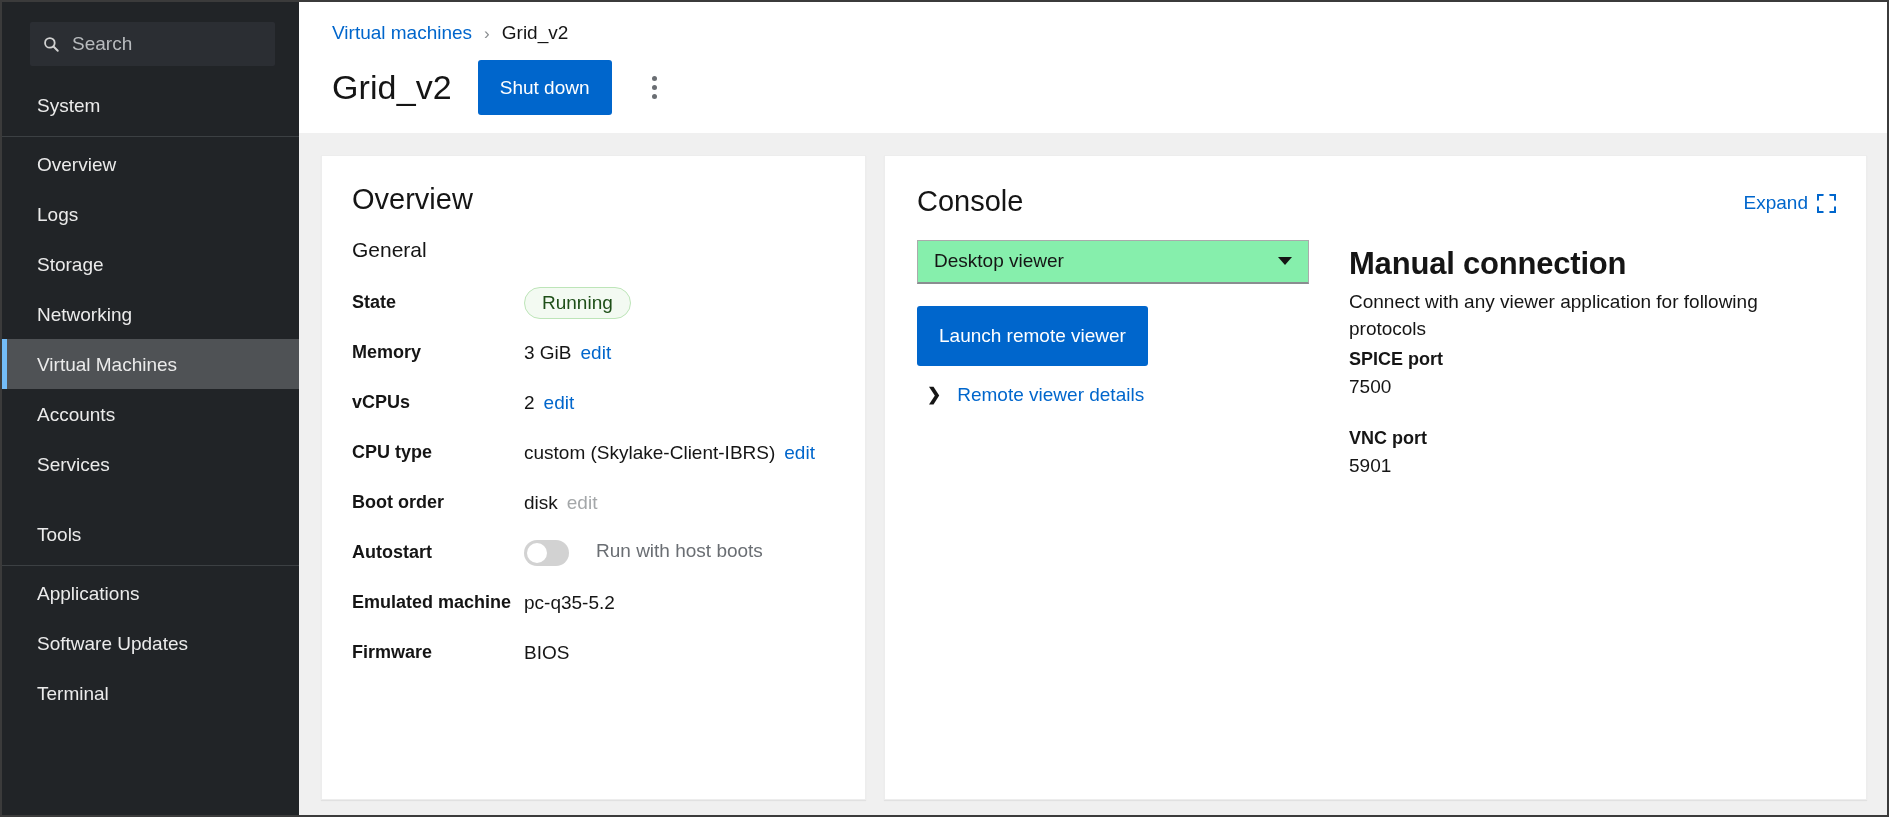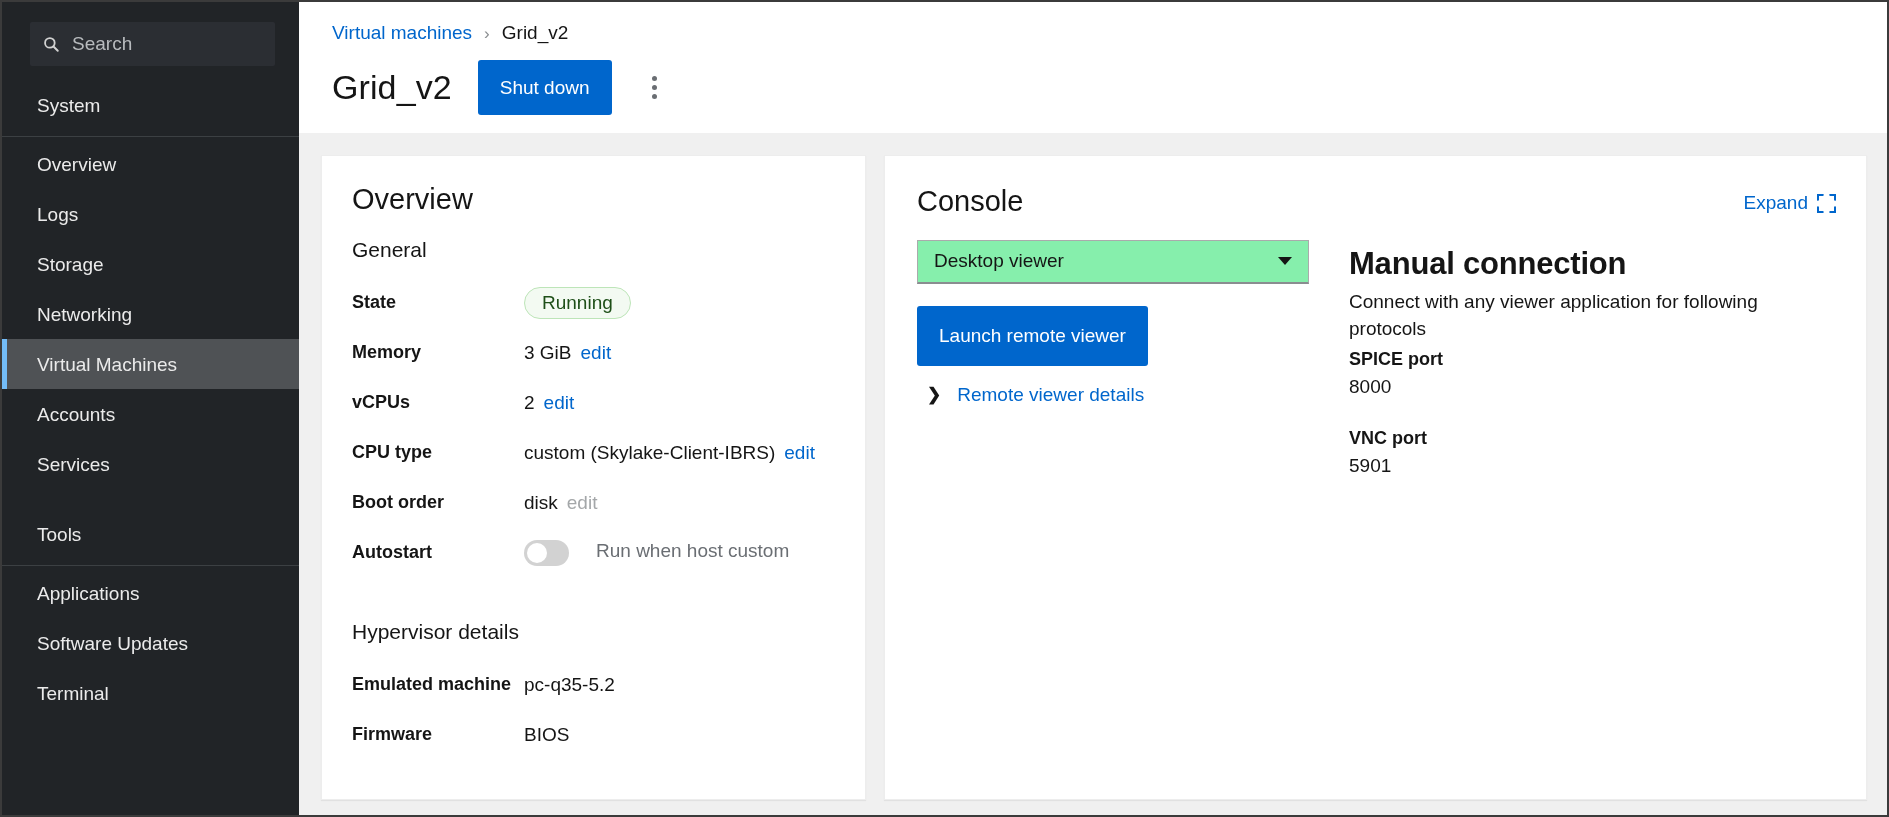--- a/index.html
+++ b/index.html
@@ -465,26 +465,25 @@
               <span class="edit-link disabled">edit</span>
             </div>
           </div>
 
           <div class="drow">
             <div class="dt">Autostart</div>
             <div class="dd">
               <div class="toggle">
                 <div class="knob"></div>
               </div>
-              <span class="toggle-label">Run when host custom</span>
+              <span class="toggle-label">Run with host boots</span>
             </div>
           </div>
         </div>
 
-        <div class="section-title second">Hypervisor details</div>
 
         <div class="dl">
           <div class="drow">
             <div class="dt">Emulated machine</div>
             <div class="dd">pc-q35-5.2</div>
           </div>
           <div class="drow">
             <div class="dt">Firmware</div>
             <div class="dd">BIOS</div>
           </div>
@@ -517,21 +516,21 @@
               <span class="lbl">Remote viewer details</span>
             </div>
           </div>
 
           <div class="console-right">
             <h3 class="manual-title">Manual connection</h3>
             <p class="manual-desc">Connect with any viewer application for following protocols</p>
 
             <div class="mc-block">
               <div class="mc-label">SPICE port</div>
-              <div class="mc-value">8000</div>
+              <div class="mc-value">7500</div>
             </div>
             <div class="mc-block">
               <div class="mc-label">VNC port</div>
               <div class="mc-value">5901</div>
             </div>
           </div>
         </div>
       </section>
 
     </div>

